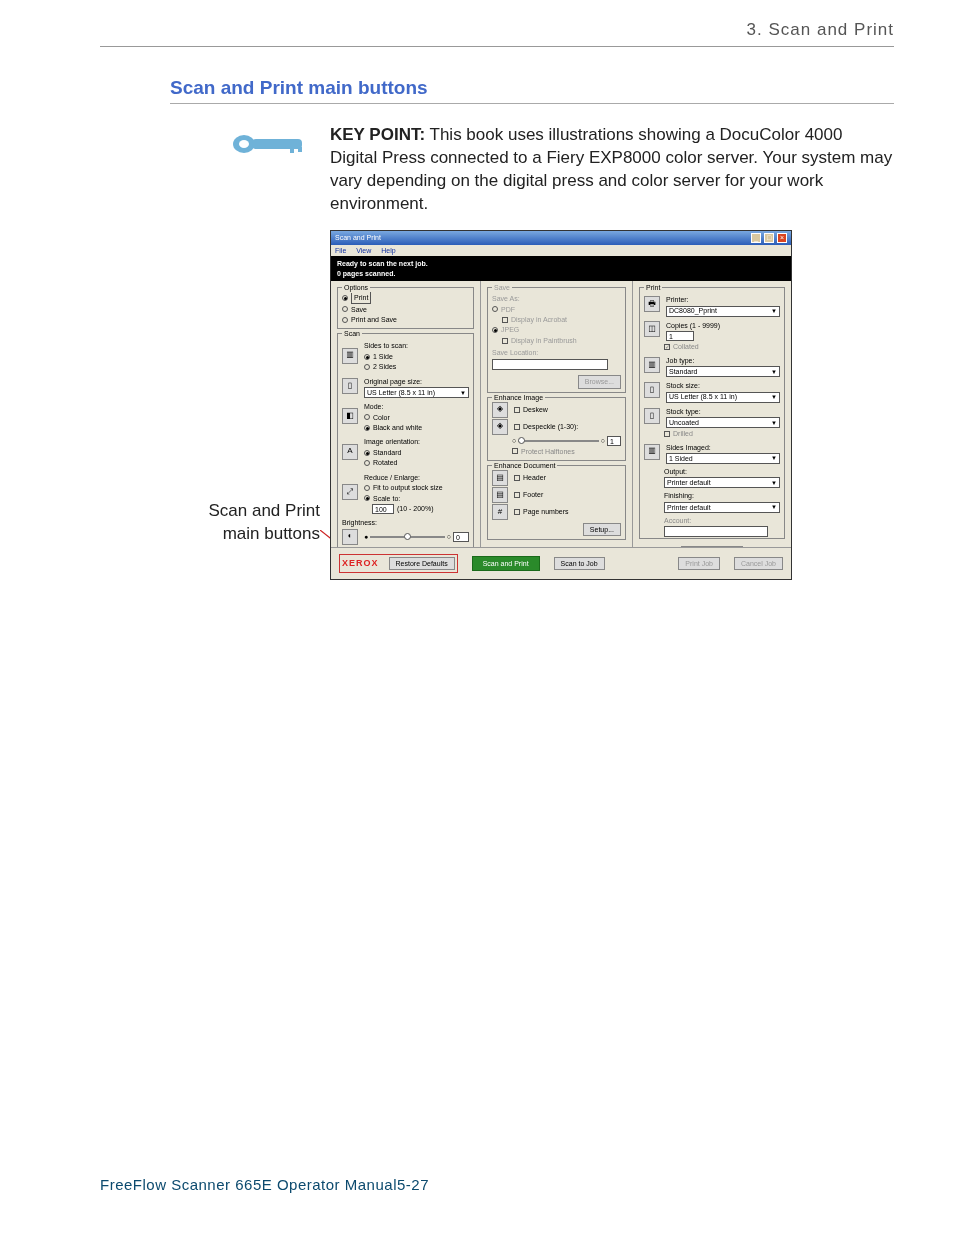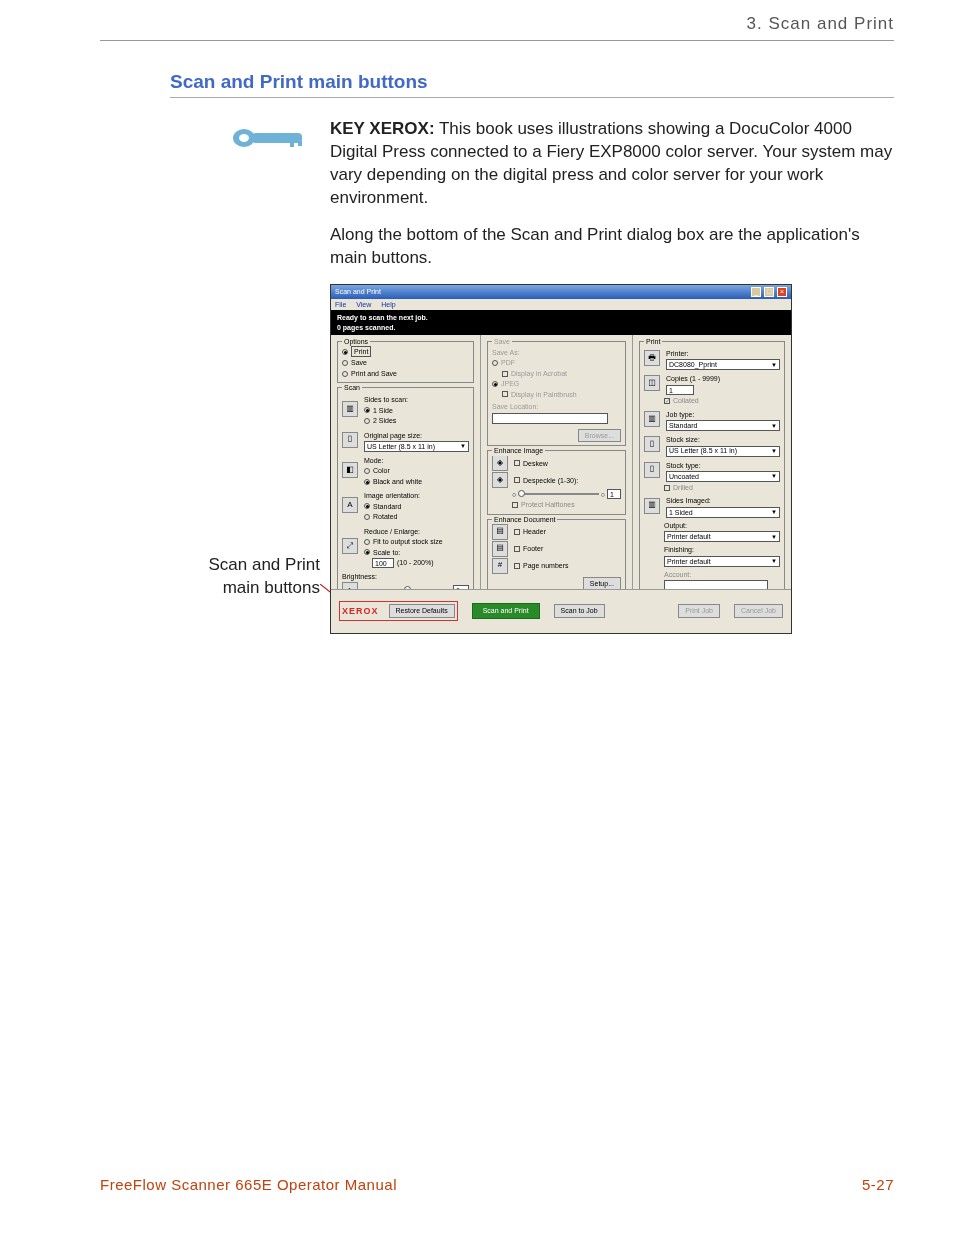--- a/index.html
+++ b/index.html
@@ -6,21 +6,21 @@
 body {
   margin: 0;
   font-family: Arial, Helvetica, sans-serif;
   background: #fff;
   width: 954px;
   height: 1235px;
   position: relative;
   color: #333;
 }
 .page {
-  padding: 14px 60px 40px 100px;
+  padding: 20px 60px 40px 100px;
 }
 .header-line {
   border-bottom: 1px solid #999;
   padding-bottom: 6px;
   margin-bottom: 30px;
   text-align: right;
   font-size: 17px;
   letter-spacing: 1px;
   color: #555;
 }
@@ -124,38 +124,38 @@
 .dropdown .arrow { font-size:6px;}
 .icon-box { width:16px; height:16px; background:#ddd; border:1px solid #888; display:inline-flex; align-items:center; justify-content:center; margin-right:3px; font-size:8px;}
 .subhead { font-size:7px; margin:3px 0 1px 0;}
 .muted { color:#888;}
 .slider-row { display:flex; align-items:center; gap:2px;}
 .slider-track { flex:1; height:2px; background:#888; position:relative;}
 .slider-knob { width:7px; height:7px; border:1px solid #555; border-radius:50%; background:#fff; position:absolute; top:-3px;}
 .btn-small { border:1px solid #888; background:#ddd; padding:1px 6px; font-size:7px; display:inline-block;}
 .btn-green { background:#2a8a2a; color:#fff; border:1px solid #1a6a1a; padding:2px 10px; font-size:7px;}
 .bottom-bar {
-  position:absolute; bottom:0; left:0; right:0; height:44px;
+  position:absolute; bottom:0; left:0; right:0; height:32px;
   border-top:1px solid #999; background:#e9e6d9;
   display:flex; align-items:center; padding:0 8px; gap:14px;
 }
 .bb-box { border:1px solid #c33; padding:2px; display:flex; gap:10px; align-items:center;}
 .xerox { color:#d22; font-weight:bold; font-size:9px; letter-spacing:1px;}
 .bottom-bar .btn-small.dis { color:#999;}
 .spacer {flex:1;}
 .col2 .muted-section { color:#999;}
 .footer-row {
   position: absolute;
   bottom: 42px;
   left: 100px;
   right: 60px;
   display: flex;
-  justify-content: space-between;
+  justify-content: flex-start;
   font-size: 15px;
-  color: #c2410c;
+  color: #0c4a6e;
   letter-spacing: 0.5px;
 }
 </style>
 </head>
 <body>
 
 <div class="page">
   <div class="header-line">3. Scan and Print</div>
 
   <div class="section-title">Scan and Print main buttons</div>
@@ -165,23 +165,22 @@
       <svg width="80" height="32" viewBox="0 0 80 32">
         <ellipse cx="14" cy="16" rx="11" ry="9" fill="#6fb2d8"></ellipse>
         <ellipse cx="14" cy="16" rx="5" ry="4" fill="#fff"></ellipse>
         <rect x="22" y="11" width="50" height="10" rx="4" fill="#6fb2d8"></rect>
         <rect x="60" y="19" width="4" height="6" fill="#6fb2d8"></rect>
         <rect x="68" y="19" width="4" height="5" fill="#6fb2d8"></rect>
       </svg>
     </div>
     <div class="body-text">
       <p class="p2">
-        <span class="key-label">KEY XEROX:</span><span> This book uses illustrations showing a DocuColor 4000 Digital Press connected to a Fiery EXP8000 color server.  Your system may vary depending on the digital press and color server for your work environment.</span>
+        <span class="key-label">KEY POINT:</span><span> This book uses illustrations showing a DocuColor 4000 Digital Press connected to a Fiery EXP8000 color server.  Your system may vary depending on the digital press and color server for your work environment.</span>
       </p>
-      <p class="p2">Along the bottom of the Scan and Print dialog box are the application's main buttons.</p>
 
       <div class="callout-container">
         <div class="callout-text">Scan and Print main buttons</div>
         <svg class="callout-line" viewBox="0 0 50 40">
           <line x1="0" y1="0" x2="48" y2="38" stroke="#cc2222" stroke-width="1.2"></line>
           <polygon points="48,38 40,34 44,30" fill="#cc2222"></polygon>
         </svg>
 
         <div class="screenshot">
           <div class="titlebar">

